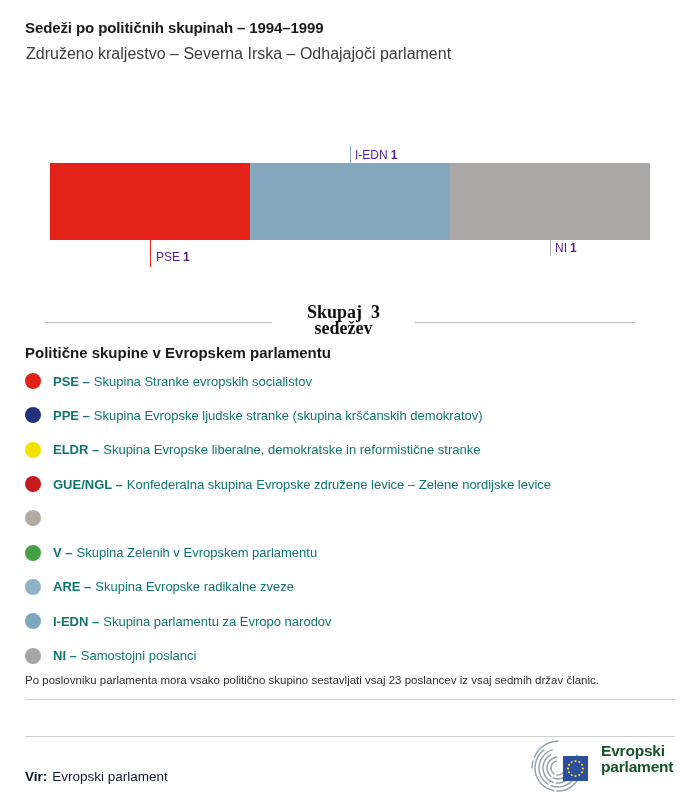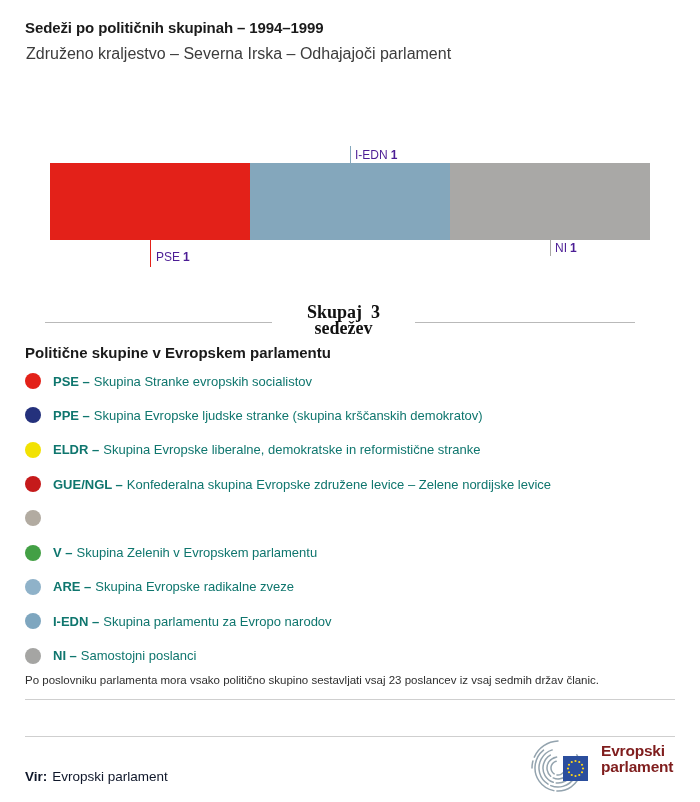--- a/index.html
+++ b/index.html
@@ -44,21 +44,21 @@
   .sep.bottom{top:736px;}
   .footnote{position:absolute;left:25px;top:674px;width:650px;font-size:11.5px;color:#2e2e2e;}
   .source{position:absolute;left:25px;top:769px;font-size:13.5px;color:#0f172a;}
   .source .src-label{font-weight:700;margin-right:5px;}
   
   .ep-logo{position:absolute;left:531px;top:739px;width:145px;height:54px;}
   .ep-swirl{position:absolute;left:0;top:0;}
   .ep-flag{position:absolute;left:32px;top:17px;}
   .ep-logo-text{
     position:absolute;left:70px;top:4px;font-size:15.5px;line-height:15.5px;
-    font-weight:700;color:#7f1d1d;letter-spacing:-0.2px;
+    font-weight:700;color:#14532d;letter-spacing:-0.2px;
   }
 </style>
 </head>
 <body>
 
 <div class="page">
 
   <div class="title">Sedeži po političnih skupinah – 1994–1999</div>
   <div class="subtitle">Združeno kraljestvo – Severna Irska – Odhajajoči parlament</div>
 

